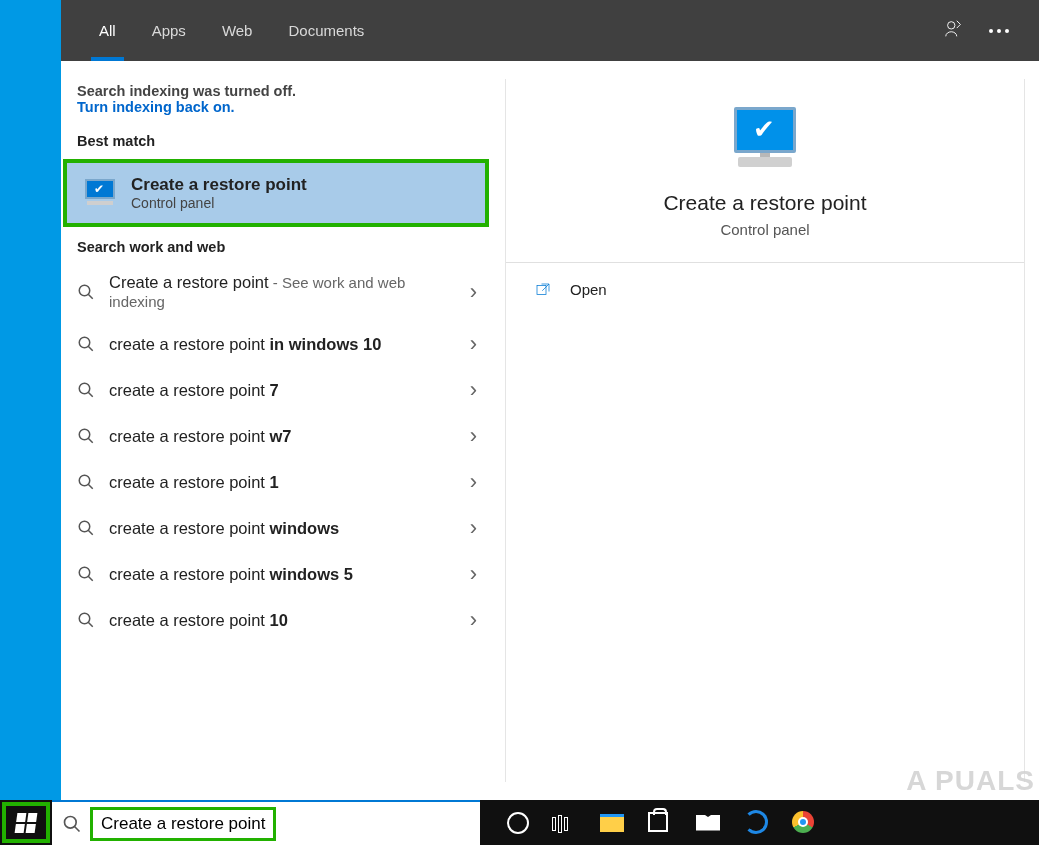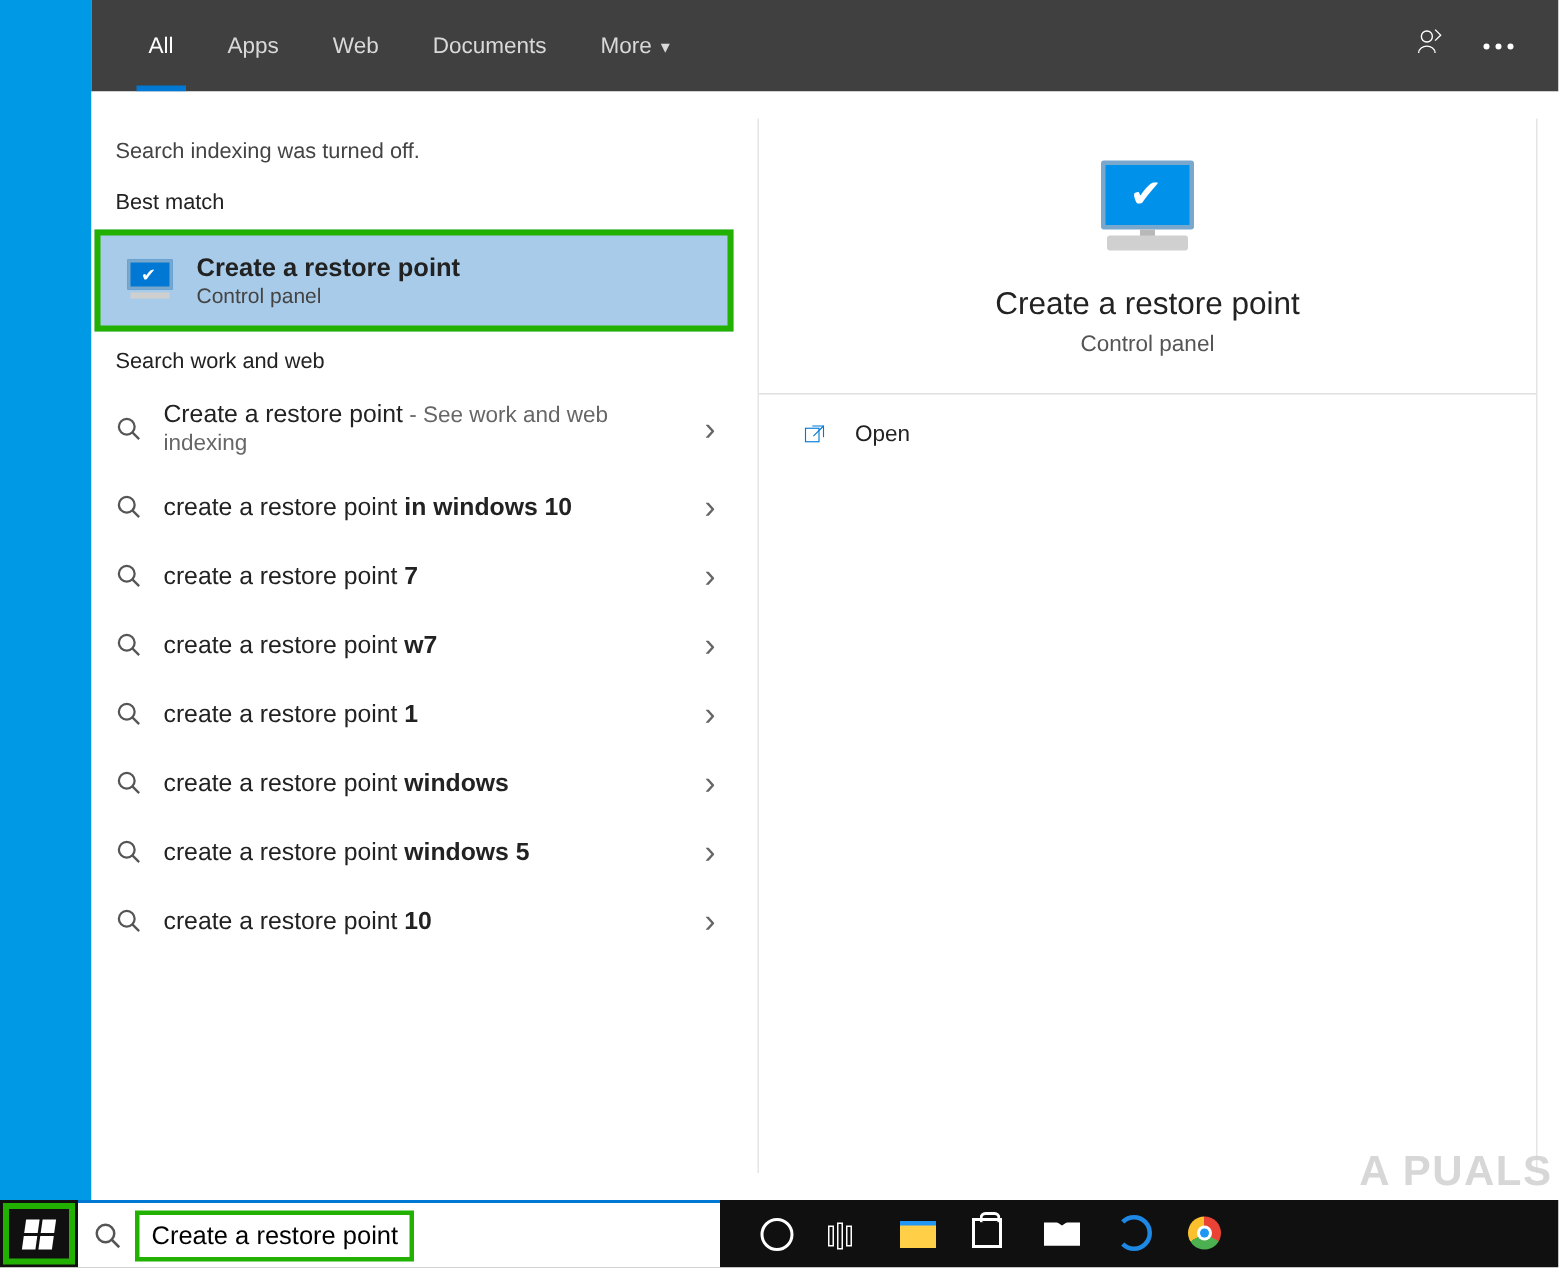--- a/index.html
+++ b/index.html
@@ -55,23 +55,23 @@
   .col-right {
     flex:1;
     background:#fff;
     border-left:1px solid #e5e5e5;
     border-right:1px solid #e5e5e5;
     margin:18px 14px 18px 14px;
     position:relative;
     text-align:center;
   }
 
-  .notice{padding:32px 16px 8px 16px; color:#444;}
+  .notice{padding:22px 16px 8px 16px; color:#444;font-weight:bold;}
   .link{color:#0066cc; cursor:pointer;}
-  .section-label{font-weight:400; padding:10px 16px 8px 16px; color:#222;}
+  .section-label{font-weight:700; padding:10px 16px 8px 16px; color:#222;}
   .best-match{
     background:#a8cbe9;
     padding:12px 16px 12px 16px;
     display:flex; align-items:center; gap:14px;
     border:4px solid #22b100;
     margin:2px 2px 2px 2px;
     cursor:pointer;
   }
   .pc-icon{width:34px;height:28px;position:relative;}
   .pc-mon{position:absolute;left:2px;top:0;width:30px;height:20px;border:2px solid #7aa7cc;background:#0078d4;}
@@ -153,24 +153,20 @@
 </head>
 <body>
 
 <div class="left-strip"></div>
 
 <div class="tabs">
   <div class="tab active">All</div>
   <div class="tab">Apps</div>
   <div class="tab">Web</div>
   <div class="tab">Documents</div>
-  <div class="tab">
-      <span>More</span>
-      <span class="chev">▾</span>
-    </div>
   <div class="tabs-spacer"></div>
   <div class="tabs-right">
     <div>
       <svg viewBox="0 0 24 24">
           <circle cx="9" cy="8" r="4"></circle>
           <path d="M3 20c0-3 3-5 6-5s6 2 6 5"></path>
           <path d="M15 3l4 4-4 4"></path>
         </svg>
     </div>
     <div class="dots">
@@ -178,20 +174,21 @@
         <span></span>
         <span></span>
       </div>
   </div>
 </div>
 
 <div class="cols">
   <div class="col-left">
     <div class="notice">
       <div>Search indexing was turned off.</div>
+      <div class="link">Turn indexing back on.</div>
     </div>
     <div class="section-label">Best match</div>
 
     <div class="best-match">
       <div class="pc-icon">
         <div class="pc-mon">
             <span class="check">✔</span>
           </div>
           <div class="pc-base"></div>
       </div>

